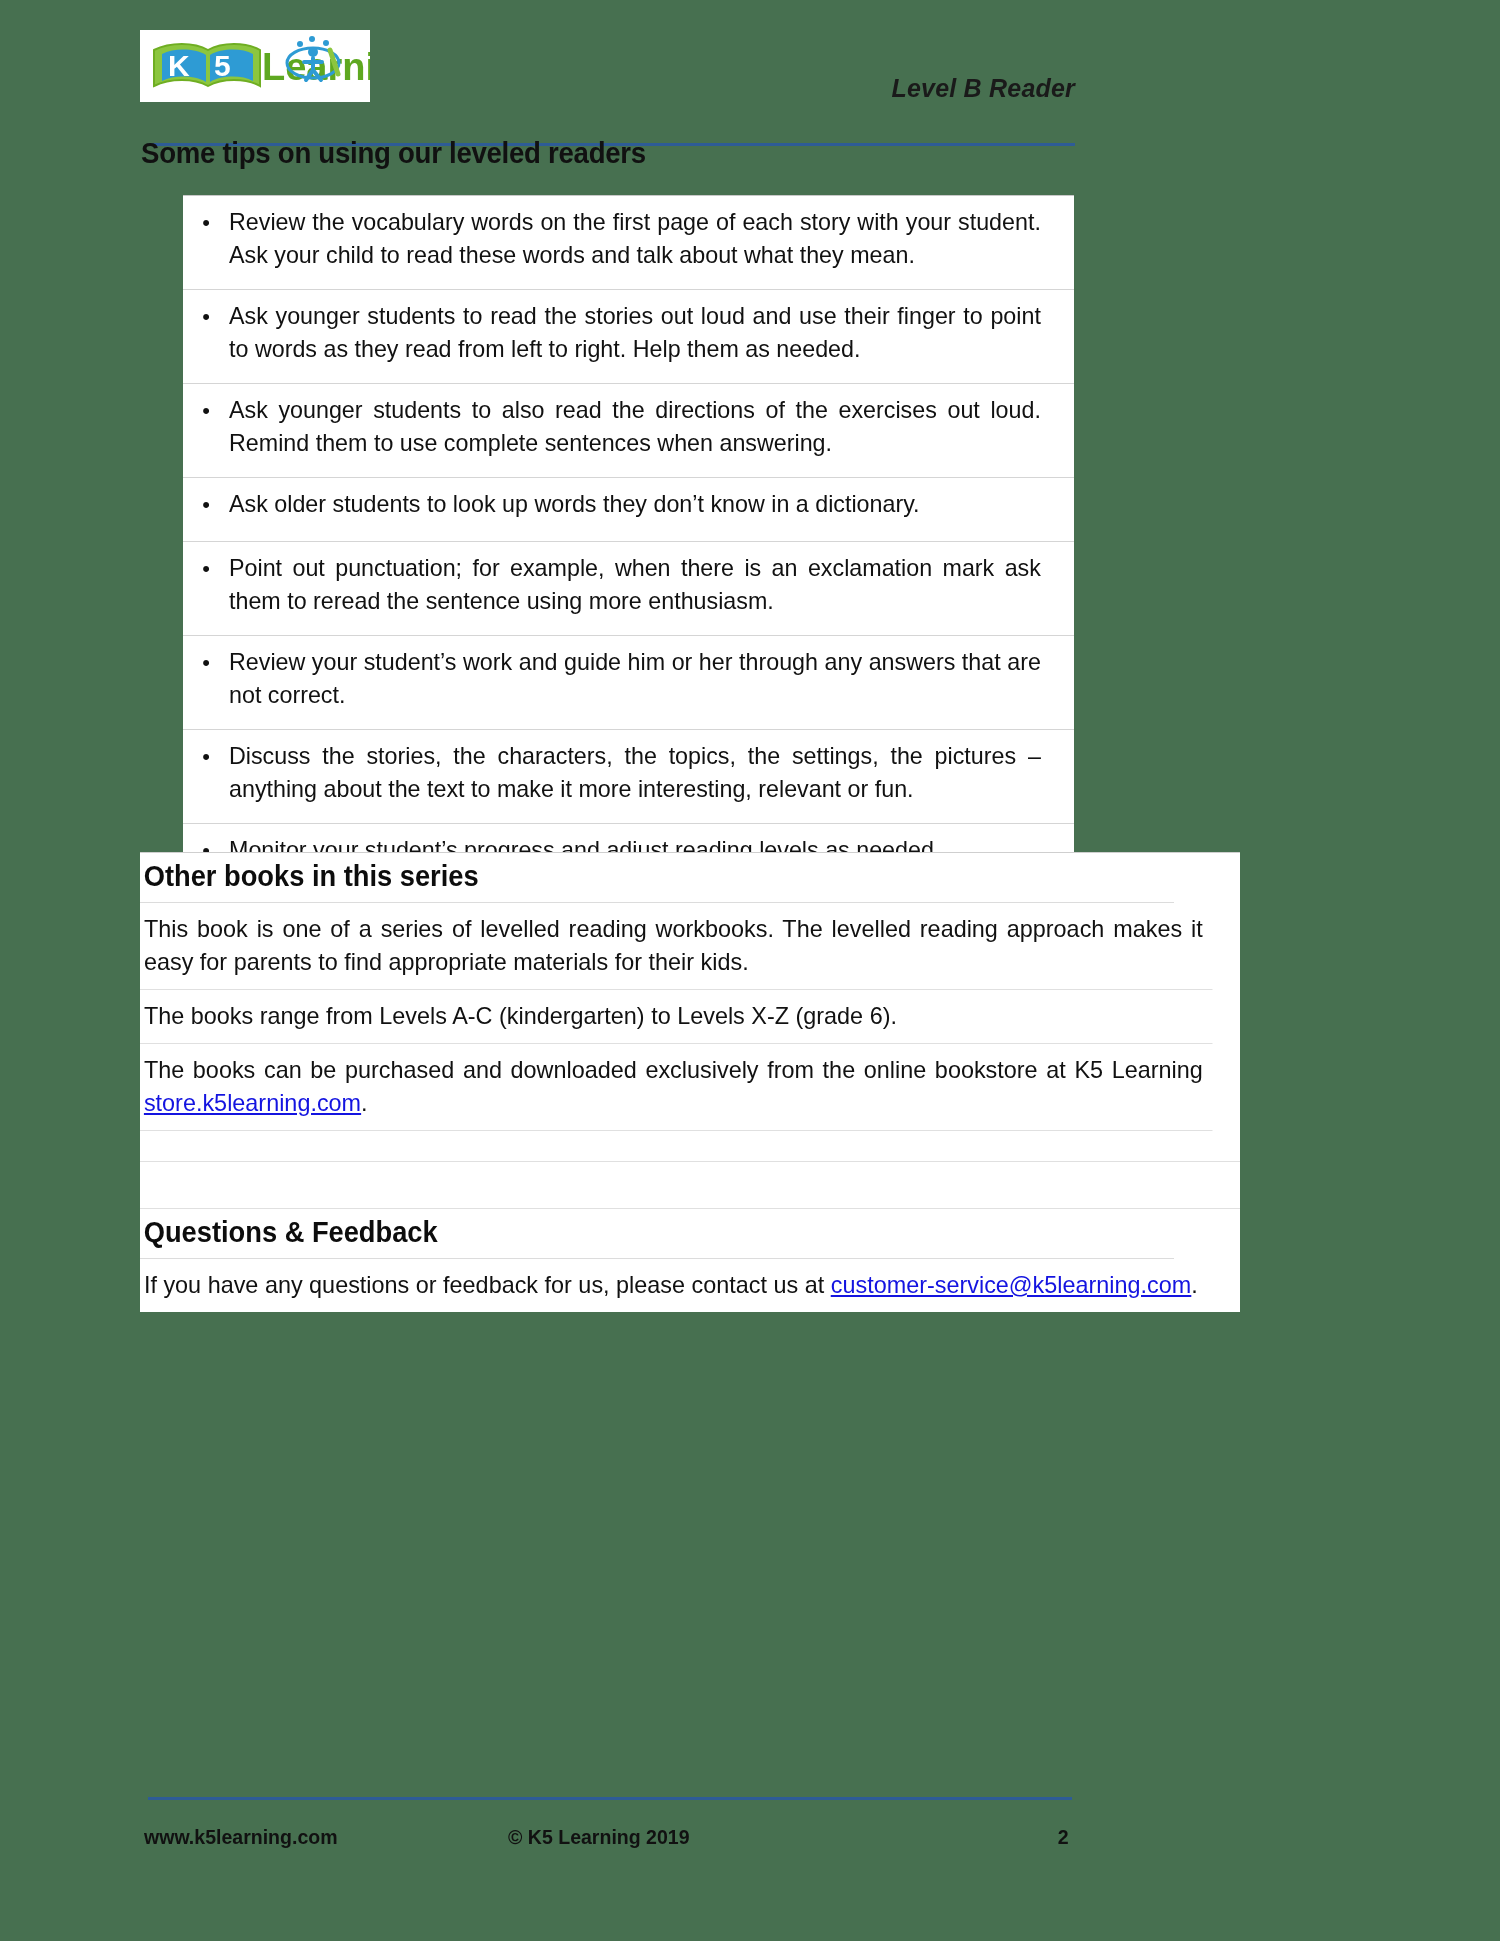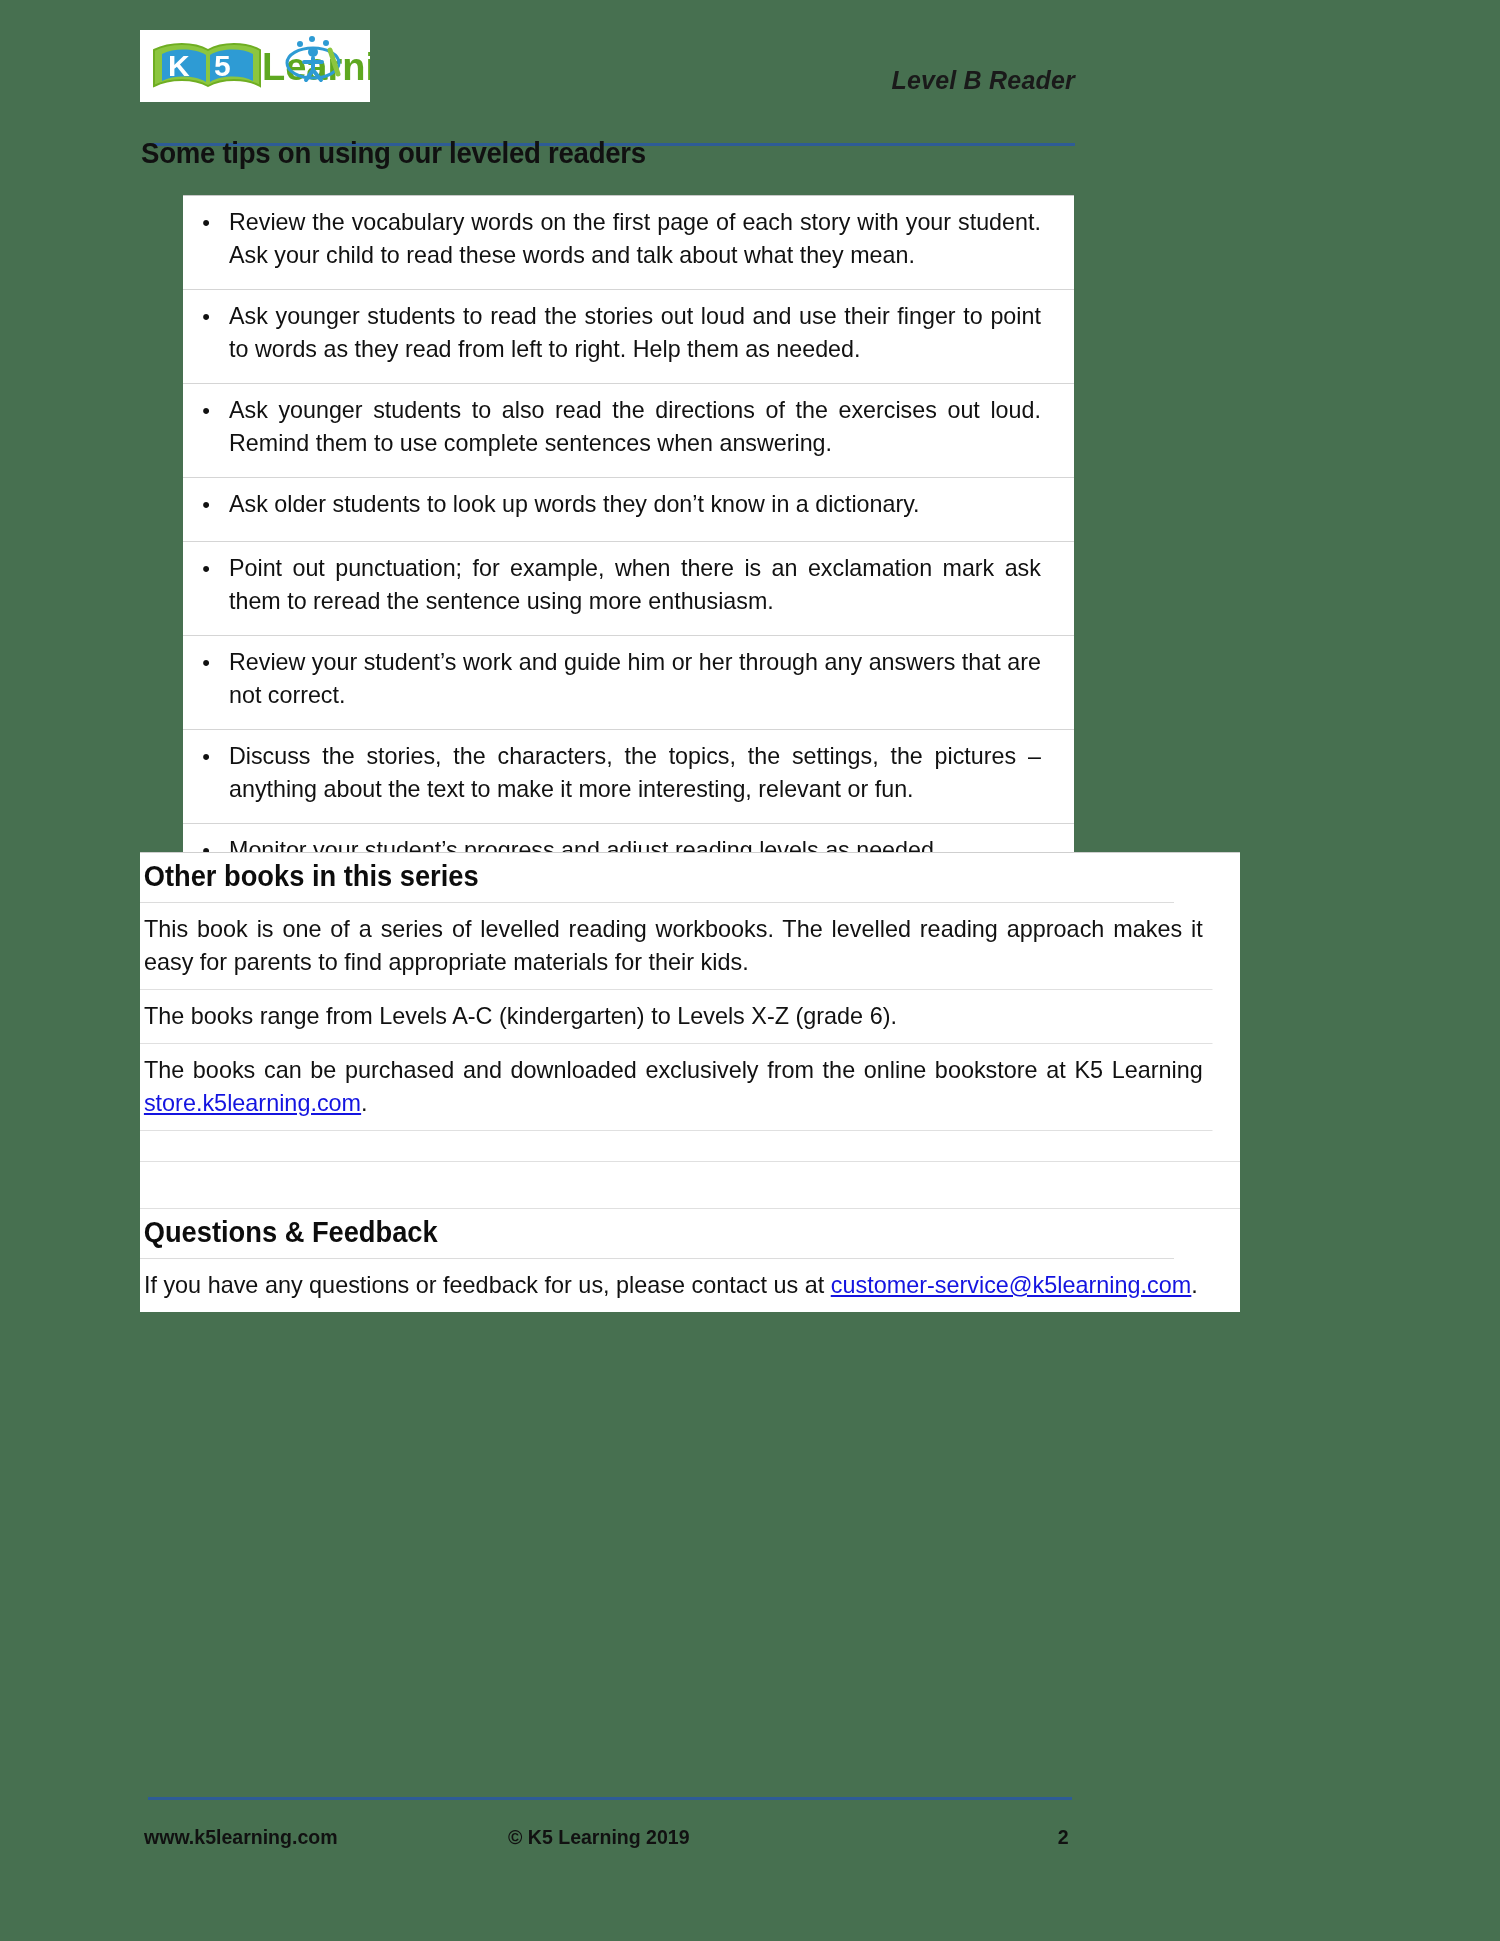--- a/index.html
+++ b/index.html
@@ -37,21 +37,21 @@
     width: 230px;
     height: 72px;
     background: #ffffff;
     overflow: hidden;
   }
   .logo-svg { display: block; }
 
   .header-title {
     position: absolute;
     right: 0;
-    top: 36px;
+    top: 44px;
     font-size: 25px;
     font-weight: bold;
     font-style: italic;
     color: #1a1a1a;
     letter-spacing: 0.2px;
     white-space: nowrap;
     font-family: "Liberation Sans", sans-serif;
   }
   .header-rule {
     position: absolute;

